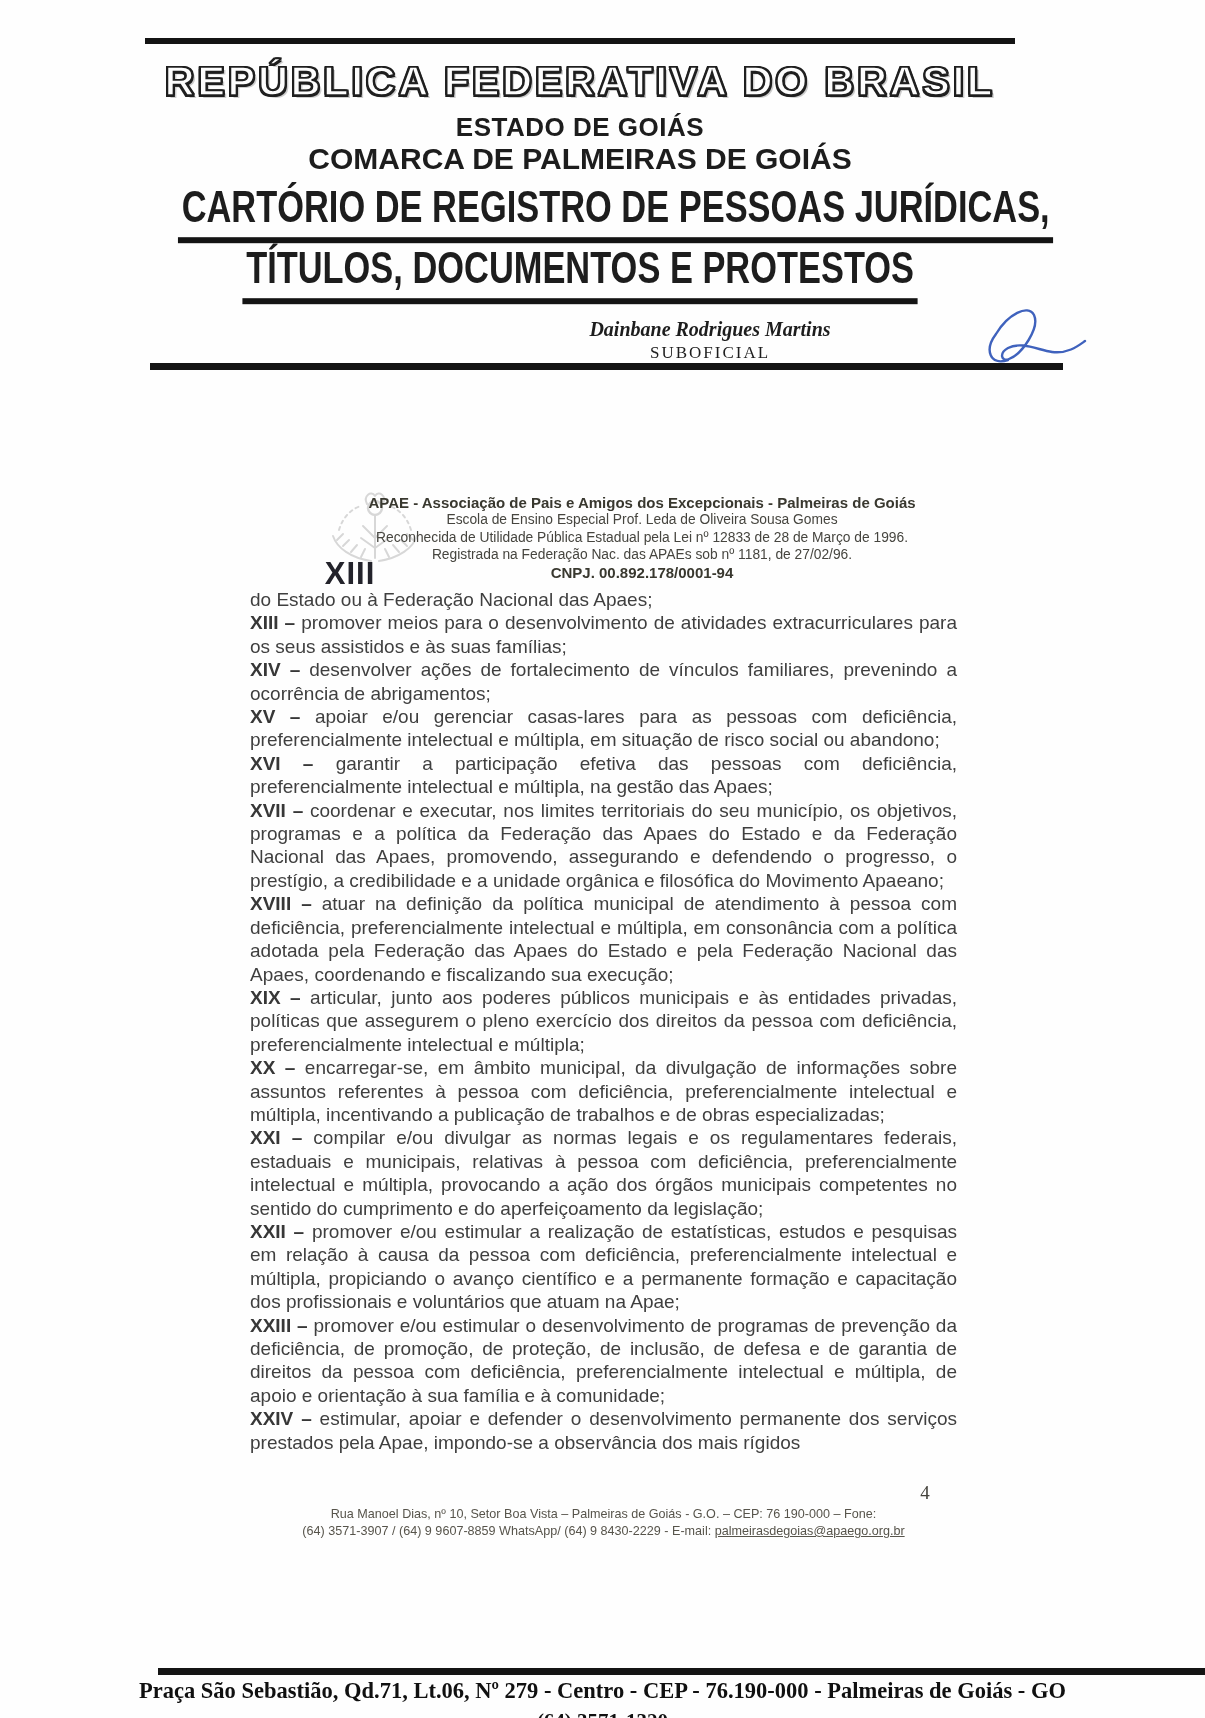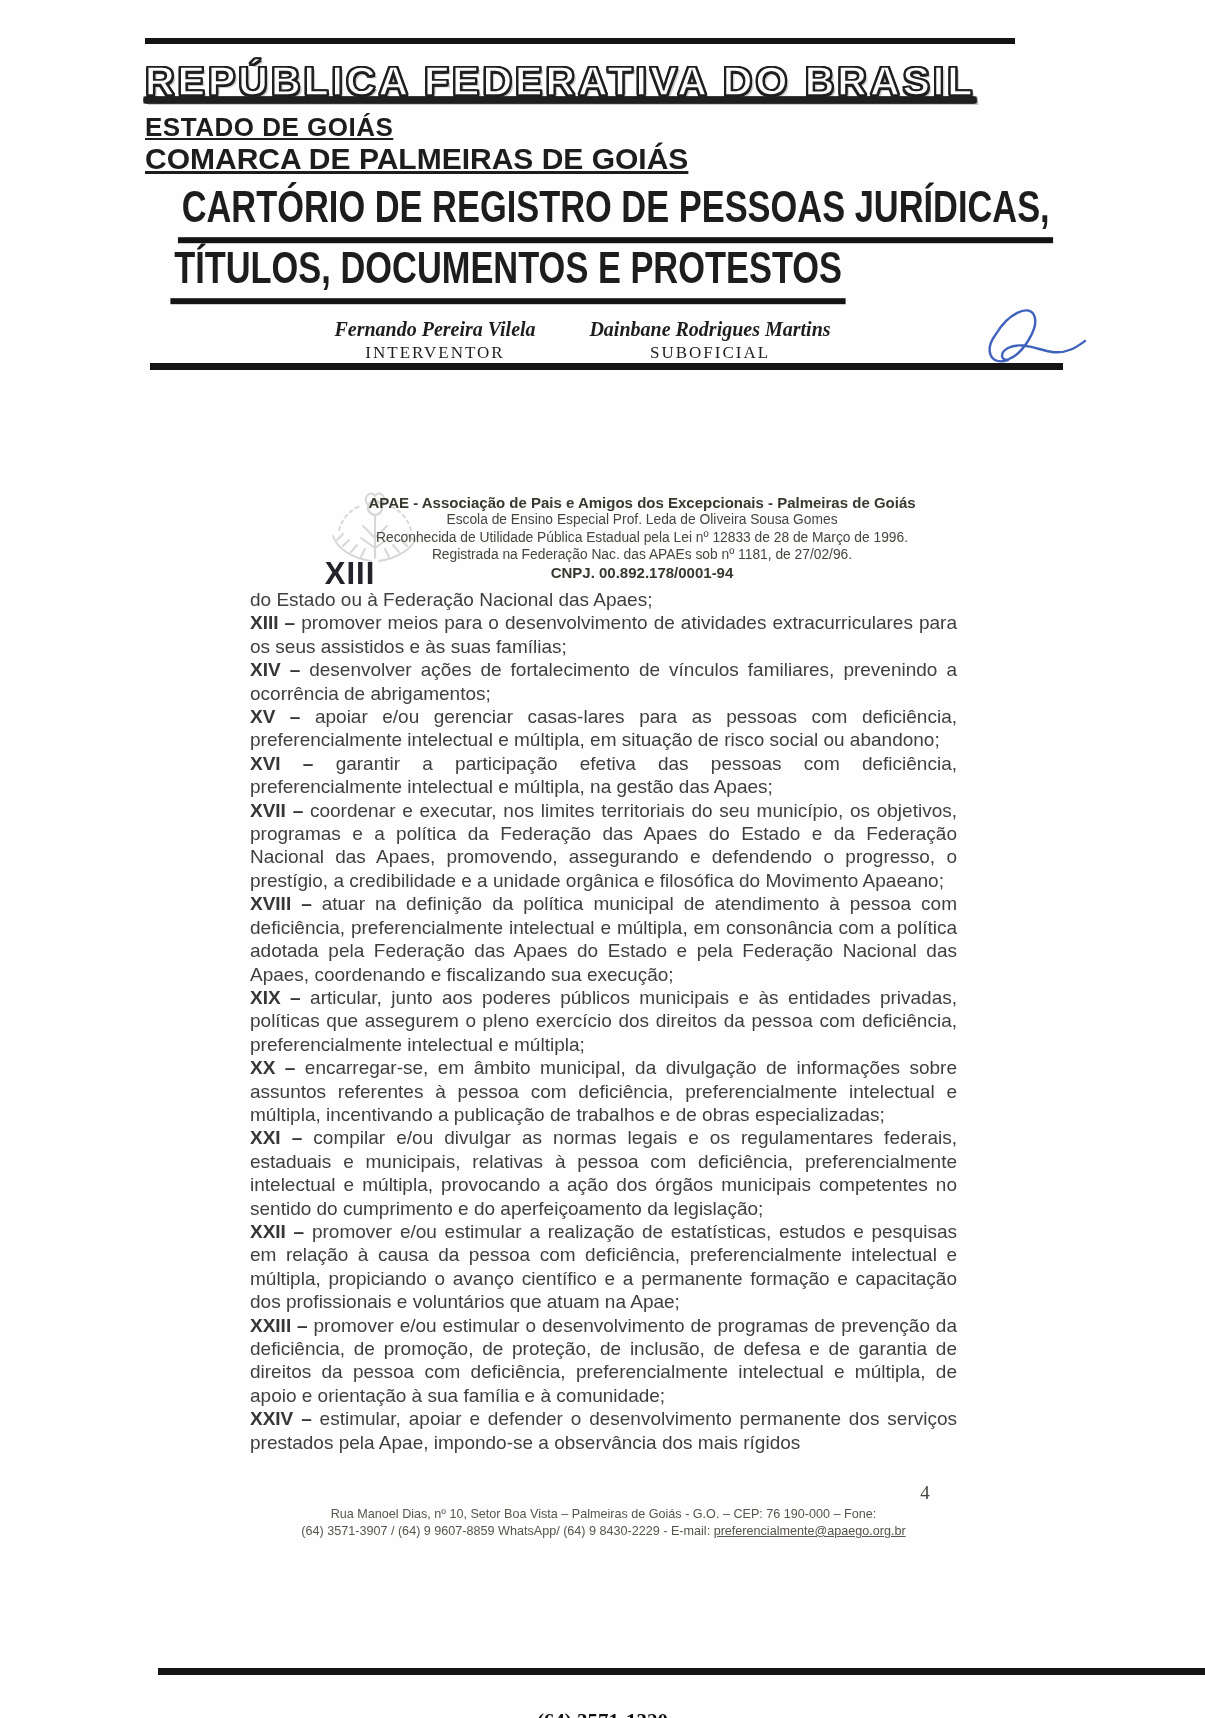--- a/index.html
+++ b/index.html
@@ -2,21 +2,21 @@
 <html><head>
 <meta charset="utf-8">
 <style>
   html,body{margin:0;padding:0;background:#ffffff;}
   .page{
     position:relative;width:1205px;height:1718px;background:#fefefe;
     overflow:hidden;font-family:"Liberation Sans",sans-serif;color:#1d1d1d;
   }
   .rule{position:absolute;background:#141414;}
   .abs{position:absolute;}
-  .center{text-decoration:underline;}
+  .center{text-align:center;}
 
   
   .hdr-country{
     left:145px;top:58px;width:870px;
     font-size:41px;font-weight:700;letter-spacing:3px;color:#fdfdfd;
     -webkit-text-stroke:1.5px #1f1f1f;
     text-shadow:-1.5px -1.5px 0 #1f1f1f,1.5px -1.5px 0 #1f1f1f,-1.5px 1.5px 0 #1f1f1f,
                  1.5px 1.5px 0 #1f1f1f,0 -1.5px 0 #1f1f1f,0 1.5px 0 #1f1f1f,
                 -1.5px 0 0 #1f1f1f,1.5px 0 0 #1f1f1f,3px 3px 0 rgba(30,30,30,.22);
   }
@@ -75,24 +75,20 @@
   <div class="abs center hdr-state">ESTADO DE GOIÁS</div>
   <div class="abs center hdr-comarca">COMARCA DE PALMEIRAS DE GOIÁS</div>
 
   <div class="abs center hdr-office">
     <span class="squeeze">CARTÓRIO DE REGISTRO DE PESSOAS JURÍDICAS,</span>
   </div>
   <div class="abs center hdr-office l2">
     <span class="squeeze">TÍTULOS, DOCUMENTOS E PROTESTOS</span>
   </div>
 
-  <div class="official" style="left:305px;top:318px;">
-    <div class="script">Fernando Pereira Vilela</div>
-    <div class="title">INTERVENTOR</div>
-  </div>
   <div class="official" style="left:580px;top:318px;">
     <div class="script">Dainbane Rodrigues Martins</div>
     <div class="title">SUBOFICIAL</div>
   </div>
 
   <svg class="signature" width="110" height="75" viewBox="0 0 110 75">
     <path d="M 30,62 C 12,68 6,52 18,36 C 30,16 50,6 56,17 C 62,30 44,56 31,61
              C 23,64 21,55 30,50 C 44,43 60,52 74,54 C 90,56 100,48 107,43" fill="none" stroke="#3f62bd" stroke-width="2.4" stroke-linecap="round"></path>
   </svg>
 
@@ -136,20 +132,21 @@
       <p><b>XXII – </b>promover e/ou estimular a realização de estatísticas, estudos e pesquisas em relação à causa da pessoa com deficiência, preferencialmente intelectual e múltipla, propiciando o avanço científico e a permanente formação e capacitação dos profissionais e voluntários que atuam na Apae;</p>
       <p><b>XXIII – </b>promover e/ou estimular o desenvolvimento de programas de prevenção da deficiência, de promoção, de proteção, de inclusão, de defesa e de garantia de direitos da pessoa com deficiência, preferencialmente intelectual e múltipla, de apoio e orientação à sua família e à comunidade;</p>
       <p><b>XXIV – </b>estimular, apoiar e defender o desenvolvimento permanente dos serviços prestados pela Apae, impondo-se a observância dos mais rígidos</p>
     </div>
 
   <div class="page-number">4</div>
 
   <div class="lh-footer">
     <div>Rua Manoel Dias, nº 10, Setor Boa Vista – Palmeiras de Goiás - G.O. – CEP: 76 190-000 – Fone:</div>
     <div>
-      <span>(64) 3571-3907 / (64) 9 9607-8859 WhatsApp/ (64) 9 8430-2229 - E-mail: </span><a class="email" href="#">preferencialmente@apaego.org.br</a>
+      <span>(64) 3571-3907 / (64) 9 9607-8859 WhatsApp/ (64) 9 8430-2229 - E-mail: </span><a class="email" href="#">palmeirasdegoias@apaego.org.br</a>
     </div>
   </div>
 
   <div class="rule bottom-rule"></div>
+  <div class="page-footer">Praça São Sebastião, Qd.71, Lt.06, Nº 279 - Centro - CEP - 76.190-000 - Palmeiras de Goiás - GO</div>
   <div class="cut-line">(64) 3571-1320</div>
 
 </div>
 
 </body></html>

